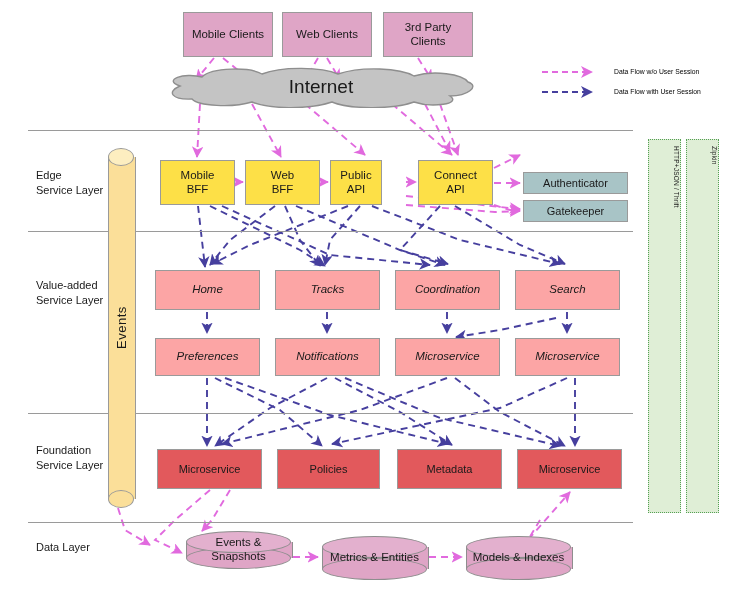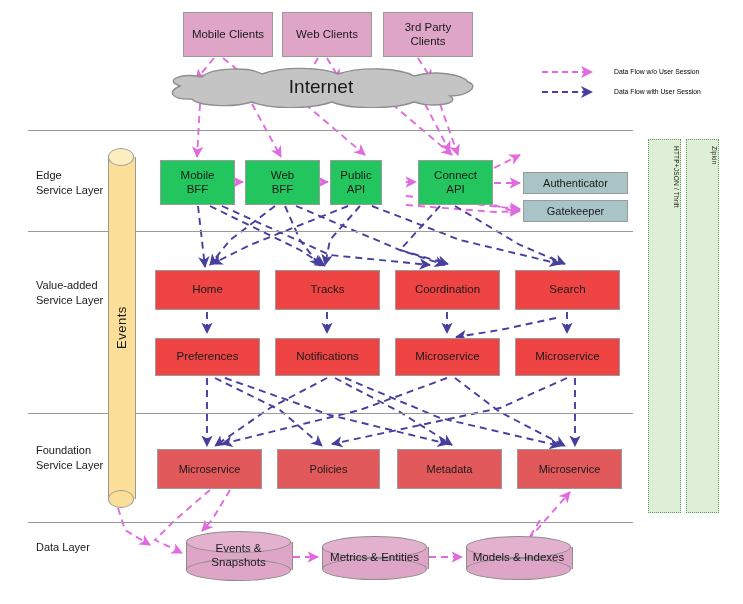--- a/index.html
+++ b/index.html
@@ -4,23 +4,23 @@
 <style>
   html,body{margin:0;padding:0;background:#ffffff;}
   body{font-family:"Liberation Sans",sans-serif;}
   #stage{position:relative;width:743px;height:604px;overflow:hidden;background:#fff;}
   #wires{position:absolute;left:0;top:0;width:743px;height:604px;pointer-events:none;}
 
   .node{position:absolute;box-sizing:border-box;display:flex;align-items:center;
         justify-content:center;text-align:center;line-height:1.15;
         border:1.5px solid #9a9a9a;color:#1a1a1a;}
   .client{background:#deA3c4;background:#dfa5c6;border-color:#9a9a9a;font-size:11.5px;}
-  .edge-box{background:#22c55e;font-size:11.5px;text-align:center;}
+  .edge-box{background:#fde047;font-size:11.5px;text-align:center;}
   .side-box{background:#a8c4c6;font-size:11px;}
-  .green-box{background:#ef4444;font-size:11.5px;}
+  .green-box{background:#fca5a5;font-size:11.5px;font-style:italic;}
   .red-box{background:#e2595c;font-size:11px;}
 
   .layer-label{position:absolute;font-size:11px;color:#1a1a1a;line-height:1.35;}
   .divider{position:absolute;height:0;border-top:1.4px solid #9a9a9a;}
 
   .events-cyl{position:absolute;}
   .events-body{position:absolute;left:0;top:9px;width:100%;height:calc(100% - 18px);
         background:#fbdf99;border-left:1.4px solid #9a9a9a;border-right:1.4px solid #9a9a9a;}
   .events-top{position:absolute;left:0;top:0;width:100%;height:18px;border-radius:50%;
         background:#fdeec0;border:1.4px solid #9a9a9a;box-sizing:border-box;}
@@ -214,21 +214,21 @@
   <div class="node red-box" style="left:277px;top:449px;width:103px;height:40px;">
     <span>Policies</span>
   </div>
   <div class="node red-box" style="left:397px;top:449px;width:105px;height:40px;">
     <span>Metadata</span>
   </div>
   <div class="node red-box" style="left:517px;top:449px;width:105px;height:40px;">
     <span>Microservice</span>
   </div>
 
-  <div class="db" style="left:186px;top:531px;width:105px;height:50px;">
+  <div class="db" style="left:186px;top:531px;width:105px;height:38px;">
     <div class="db-body"></div>
     <div class="db-bottom"></div>
     <div class="db-top"></div>
     <div class="db-text">Events &amp;<br>Snapshots</div>
   </div>
   <div class="db" style="left:322px;top:536px;width:105px;height:44px;">
     <div class="db-body"></div>
     <div class="db-bottom"></div>
     <div class="db-top"></div>
     <div class="db-text">Metrics &amp; Entities</div>

